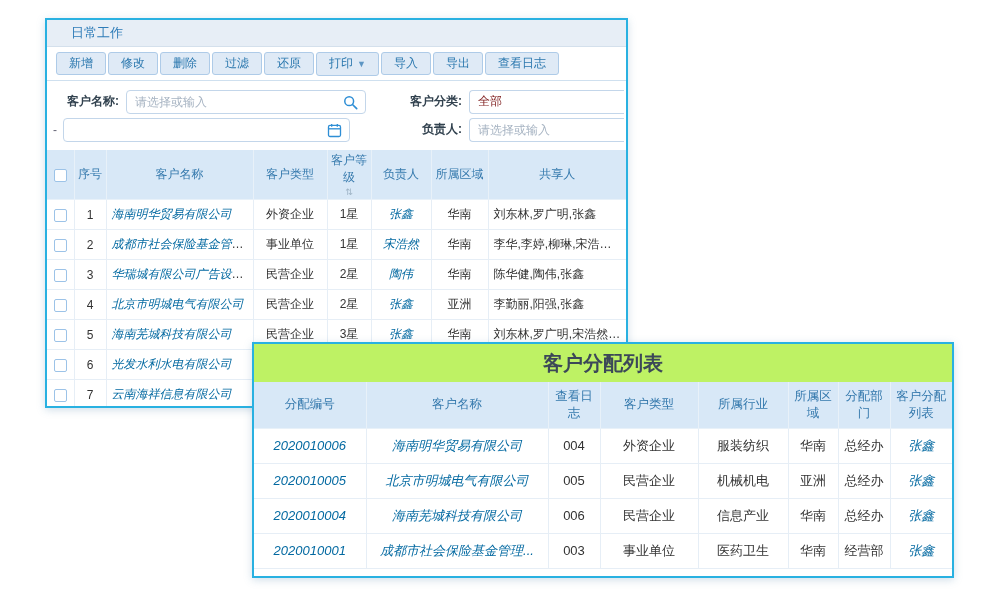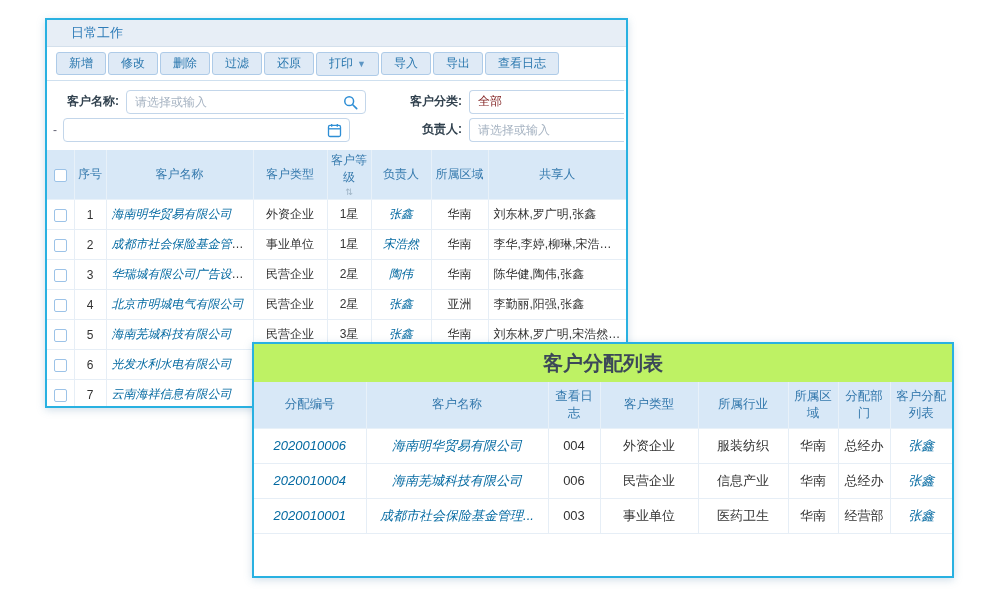--- a/index.html
+++ b/index.html
@@ -263,20 +263,30 @@
         <td class="t-center"><a class="link">2020010006</a></td>
         <td><a class="link">海南明华贸易有限公司</a></td>
         <td class="t-center">004</td>
         <td class="t-center">外资企业</td>
         <td class="t-center">服装纺织</td>
         <td class="t-center">华南</td>
         <td class="t-center">总经办</td>
         <td class="t-center"><a class="link">张鑫</a></td>
       </tr>
       <tr>
+        <td class="t-center"><a class="link">2020010005</a></td>
+        <td><a class="link">北京市明城电气有限公司</a></td>
+        <td class="t-center">005</td>
+        <td class="t-center">民营企业</td>
+        <td class="t-center">机械机电</td>
+        <td class="t-center">亚洲</td>
+        <td class="t-center">总经办</td>
+        <td class="t-center"><a class="link">张鑫</a></td>
+      </tr>
+      <tr>
         <td class="t-center"><a class="link">2020010004</a></td>
         <td><a class="link">海南芜城科技有限公司</a></td>
         <td class="t-center">006</td>
         <td class="t-center">民营企业</td>
         <td class="t-center">信息产业</td>
         <td class="t-center">华南</td>
         <td class="t-center">总经办</td>
         <td class="t-center"><a class="link">张鑫</a></td>
       </tr>
       <tr>

